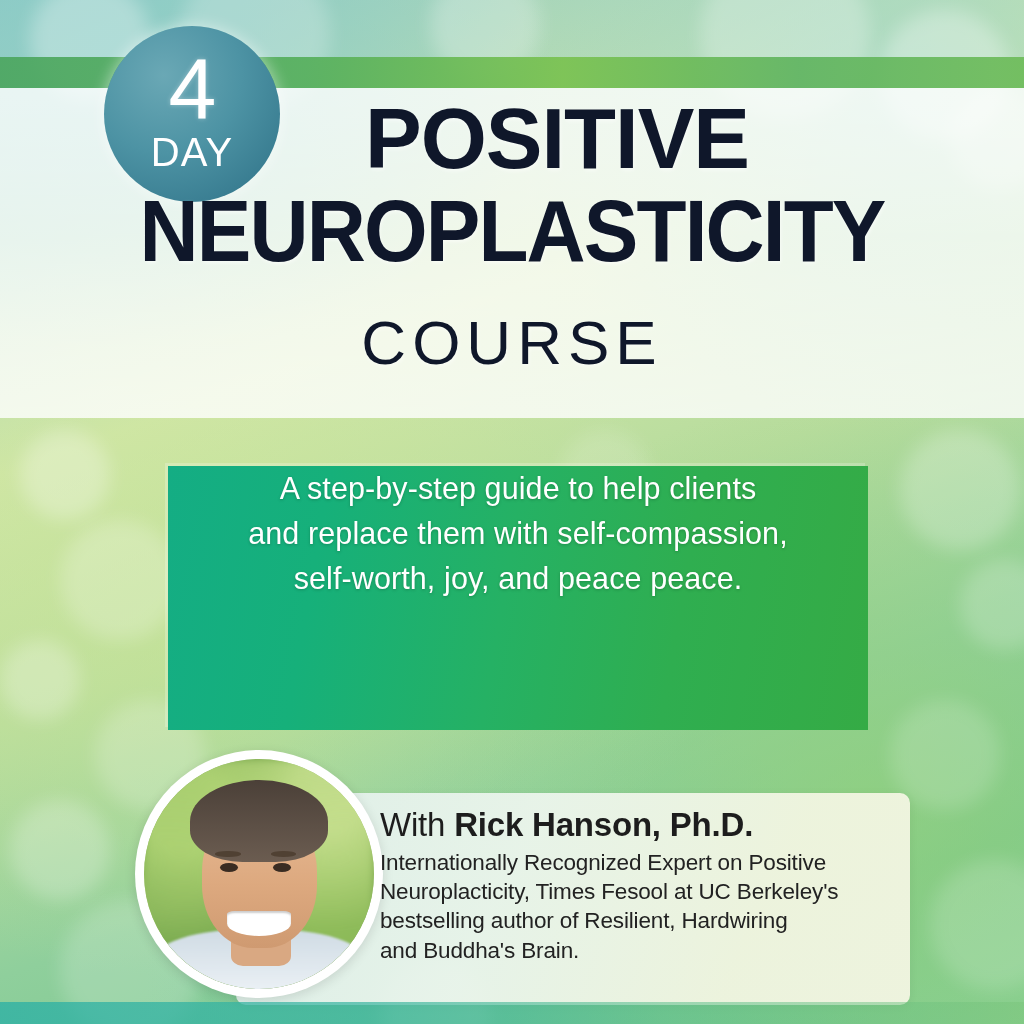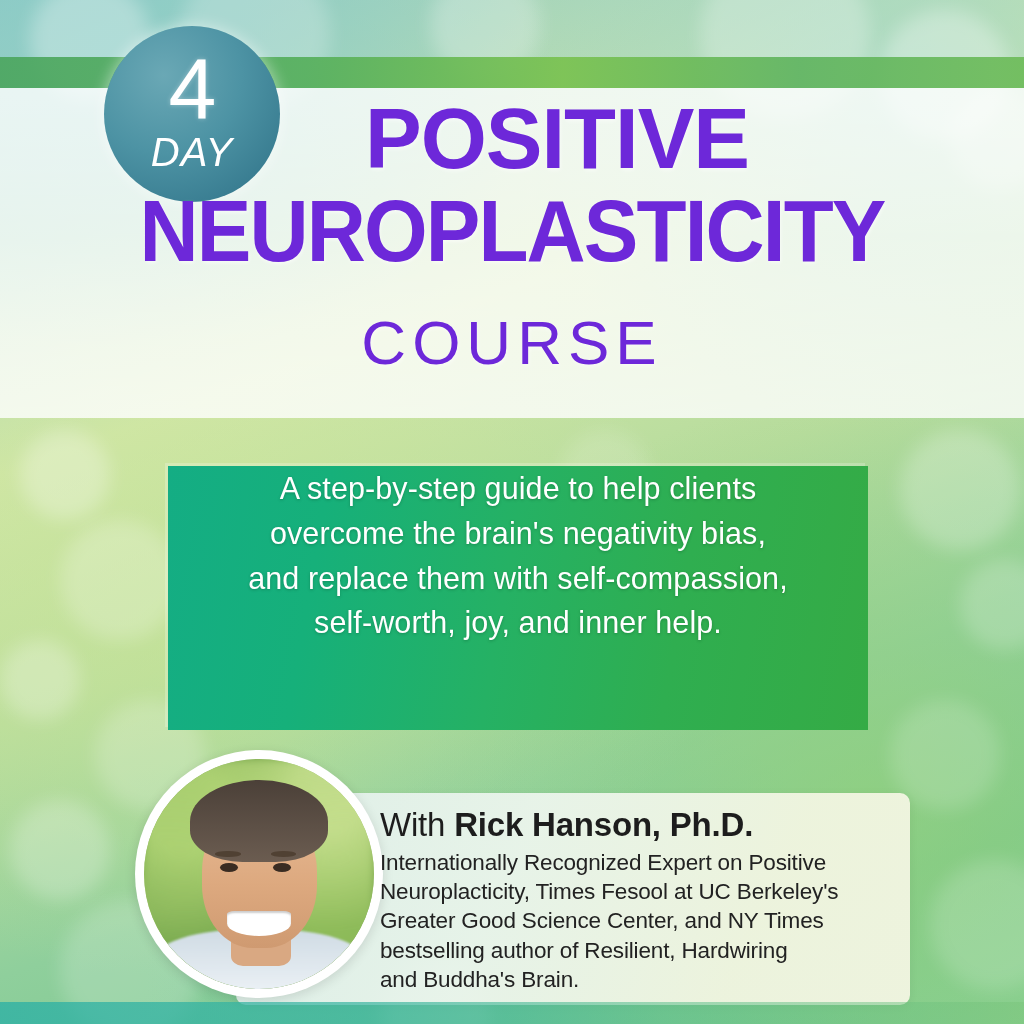--- a/index.html
+++ b/index.html
@@ -51,26 +51,25 @@
     color:#ffffff;
   }
   .badge-num{
     font-size:86px; font-weight:400; line-height:.85;
     letter-spacing:-1px; margin-top:-4px;
     text-shadow:0 0 5px rgba(255,255,255,.35);
   }
   .badge-word{
     font-size:40px; font-weight:400; letter-spacing:1px; line-height:1;
     margin-top:6px;
-    font-style:italic;
   }
 
   .title-block{
     position:absolute; left:0; right:0; top:96px;
-    text-align:center; color:#6d28d9;
+    text-align:center; color:#0f172a;
   }
   .t-positive{
     font-size:85px; font-weight:bold; line-height:1.02;
     letter-spacing:-1px; padding-left:90px;
     text-shadow:1px 2px 4px rgba(255,255,255,.55);
   }
   .t-neuro{
     font-size:88px; font-weight:bold; line-height:1.0;
     letter-spacing:-2px; transform:scaleX(.93); transform-origin:center;
     margin-top:4px;
@@ -203,23 +202,22 @@
 
 <div class="title-block">
   <div class="t-positive">POSITIVE</div>
   <div class="t-neuro">NEUROPLASTICITY</div>
   <div class="t-course">COURSE</div>
 </div>
 
 <div class="desc-box">
   <div class="desc-text">
     <div>A step-by-step guide to help clients</div>
-    <div>overcome the brain's negativity bias,</div>
     <div>and replace them with self-compassion,</div>
-    <div>self-worth, joy, and inner help.</div>
+    <div>self-worth, joy, and peace peace.</div>
   </div>
 </div>
 
 <div class="speaker-panel"></div>
 
 <div class="portrait-wrap">
   <div class="portrait">
     <div class="p-foliage"></div>
     <div class="p-shirt"></div>
     <div class="p-neck"></div>
@@ -231,19 +229,18 @@
     <div class="p-eye r"></div>
     <div class="p-smile"></div>
   </div>
 </div>
 
 <div class="speaker-text">
   <div class="sp-name"><span>With </span><b>Rick Hanson, Ph.D.</b></div>
   <div class="sp-bio">
     <div>Internationally Recognized Expert on Positive</div>
     <div>Neuroplacticity, Times Fesool at UC Berkeley's</div>
-    <div>Greater Good Science Center, and NY Times</div>
     <div>bestselling author of Resilient, Hardwiring</div>
     <div>and Buddha's Brain.</div>
   </div>
 </div>
 
 <div class="bottom-strip"></div>
 
 </body></html>

